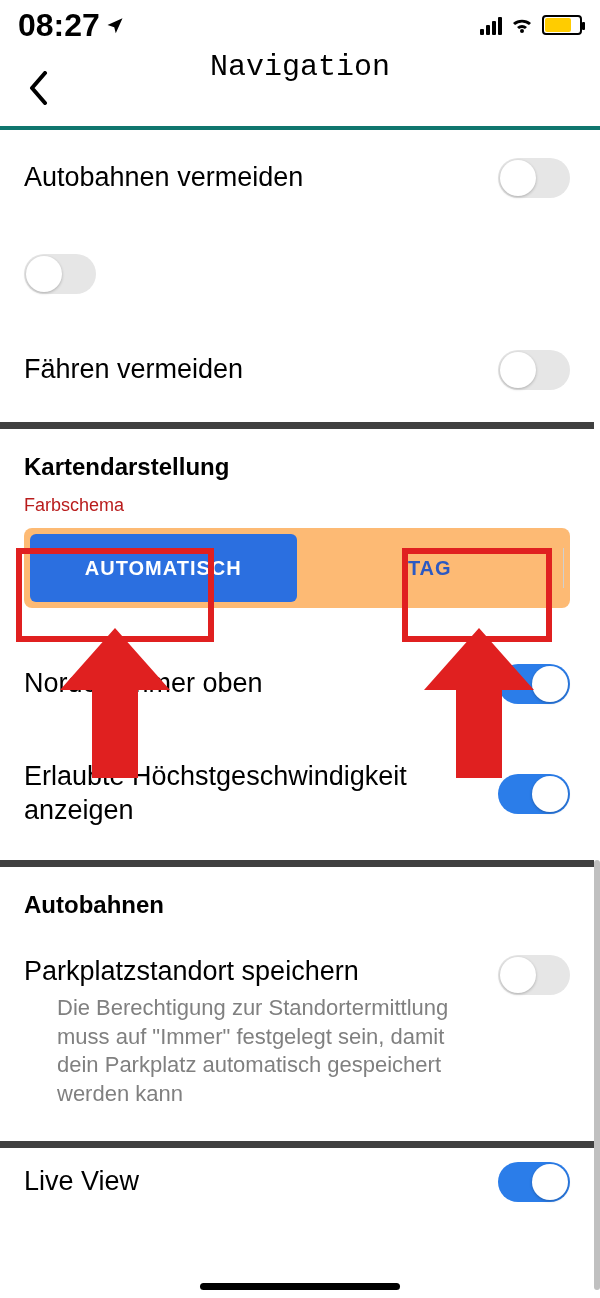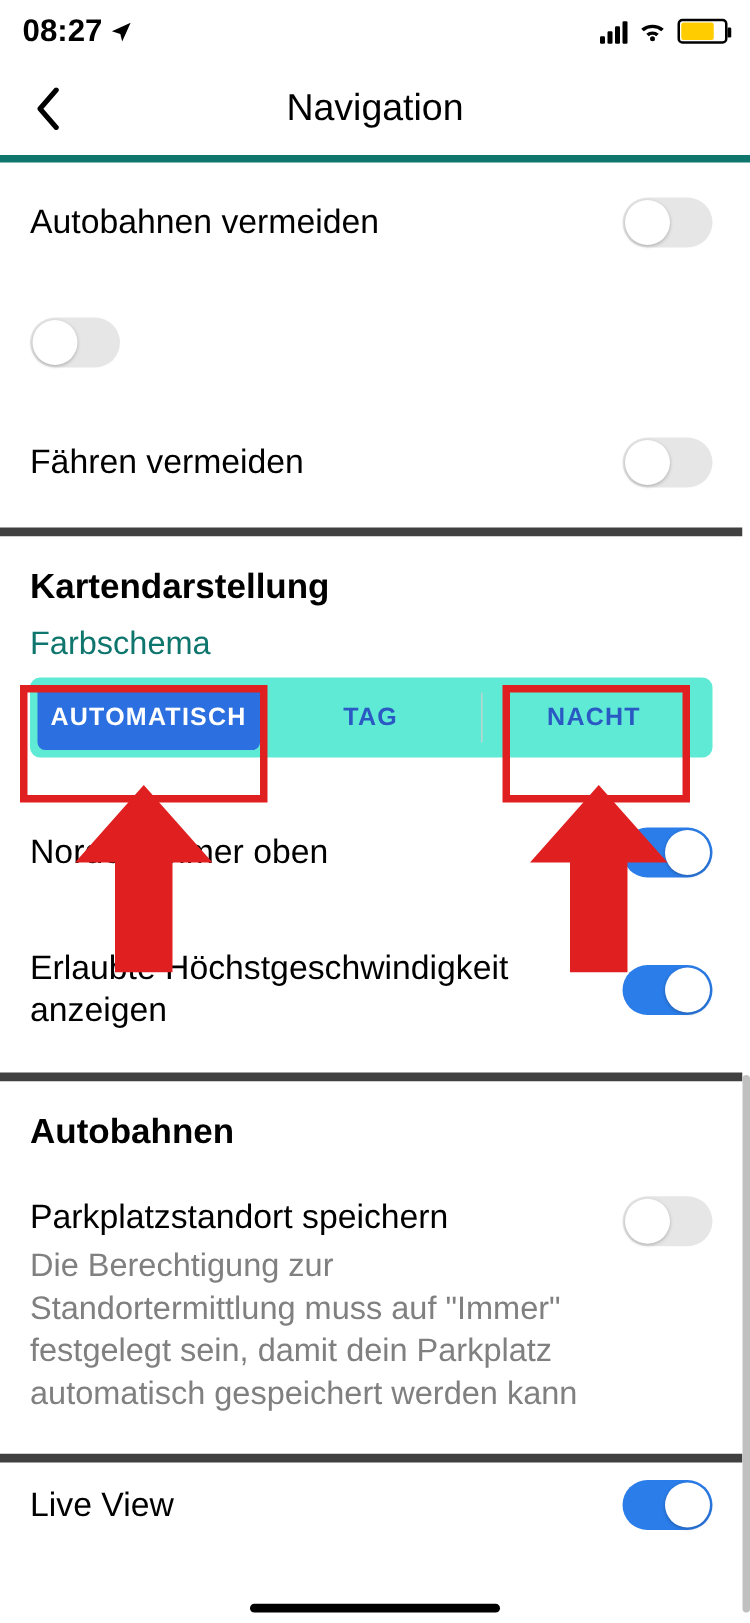--- a/index.html
+++ b/index.html
@@ -12,21 +12,21 @@
     overflow: hidden;
     position: relative;
   }
   
   .statusbar {
     height: 50px;
     display: flex;
     justify-content: space-between;
     align-items: center;
     padding: 0 18px;
-    font-size: 25px;
+    font-size: 32px;
     font-weight: 600;
   }
   .statusbar .left { display:flex; align-items:center; gap:6px; }
   .statusbar .right { display:flex; align-items:center; gap:8px; }
   .loc-icon svg { display:block; }
   .battery {
     width: 40px; height: 20px;
     border: 2px solid #000; border-radius: 4px;
     position: relative;
     display:flex; align-items:center;
@@ -42,23 +42,23 @@
   .signal-bars span:nth-child(1){height:6px;}
   .signal-bars span:nth-child(2){height:10px;}
   .signal-bars span:nth-child(3){height:14px;}
   .signal-bars span:nth-child(4){height:18px;}
   .wifi-icon svg { display:block; }
 
   
   .navheader {
     height: 80px;
     display:flex;
-    align-items:center;
     position:relative;
-    border-bottom: 6px solid #0f766e;
+    border-bottom: 4px solid #0f766e;
+    font-family: Liberation Mono, monospace;
   }
   .navheader .back {
     position:absolute; left:8px; top:0; bottom:0;
     width:60px; display:flex; align-items:center; justify-content:center;
     font-size:38px; color:#000;
   }
   .navheader .title {
     flex:1; text-align:center; font-size:30px;
   }
 
@@ -76,24 +76,25 @@
     align-items:center;
     justify-content:space-between;
     padding: 28px 24px;
   }
   .row .label-main {
     font-size: 27px;
     color:#000;
     line-height: 1.25;
   }
   .row .label-sub {
-    font-size: 26px;
+    font-size: 22px;
     color:#808080;
     line-height: 1.3;
     margin-top:6px;
+    margin-left:33px;
   }
   .row .textcol { flex: 1; padding-right: 14px; }
 
   
   .toggle {
     width: 72px; height: 40px; border-radius: 20px;
     position: relative; flex-shrink:0;
   }
   .toggle .knob {
     position:absolute; top:2px; width:36px; height:36px;
@@ -101,36 +102,36 @@
     box-shadow: 0 1px 3px rgba(0,0,0,0.25);
   }
   .toggle.off { background:#e6e6e6; }
   .toggle.off .knob { left:2px; }
   .toggle.on { background:#2b7de9; }
   .toggle.on .knob { right:2px; }
 
   
   .section-hdr {
     padding: 24px 24px 8px 24px;
-    font-size: 28px;
+    font-size: 24px;
     font-weight: 700;
   }
   .sub-hdr {
     padding: 6px 24px 12px 24px;
-    font-size: 26px;
-    color:#0f766e;
+    font-size: 18px;
+    color:#b91c1c;
   }
 
   
   .seg-wrap { padding: 0 24px 28px 24px; }
   .seg {
     display:flex;
-    background:#5eead4;
+    background:#fdba74;
     border-radius: 8px;
-    height: 64px;
+    height: 80px;
     align-items:stretch;
     padding:6px;
     position:relative;
   }
   .seg .seg-item {
     flex:1;
     display:flex;
     align-items:center;
     justify-content:center;
     font-size:20px;
@@ -238,21 +239,20 @@
   </div>
 
   <div class="sec-block" style="position:relative;">
     <div class="section-hdr">Kartendarstellung</div>
     <div class="sub-hdr">Farbschema</div>
     <div class="seg-wrap">
       <div class="seg">
         <div class="seg-item selected">AUTOMATISCH</div>
         <div class="seg-item">TAG</div>
         <div class="divider"></div>
-        <div class="seg-item">NACHT</div>
       </div>
     </div>
 
     <div class="row">
       <div class="textcol">
           <div class="label-main">Norden immer oben</div>
         </div>
       <div class="toggle on">
           <div class="knob"></div>
         </div>

